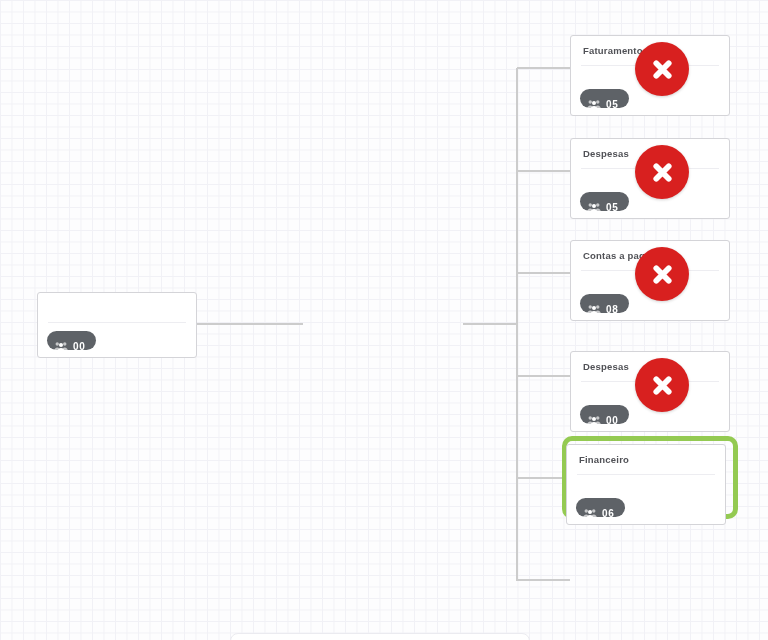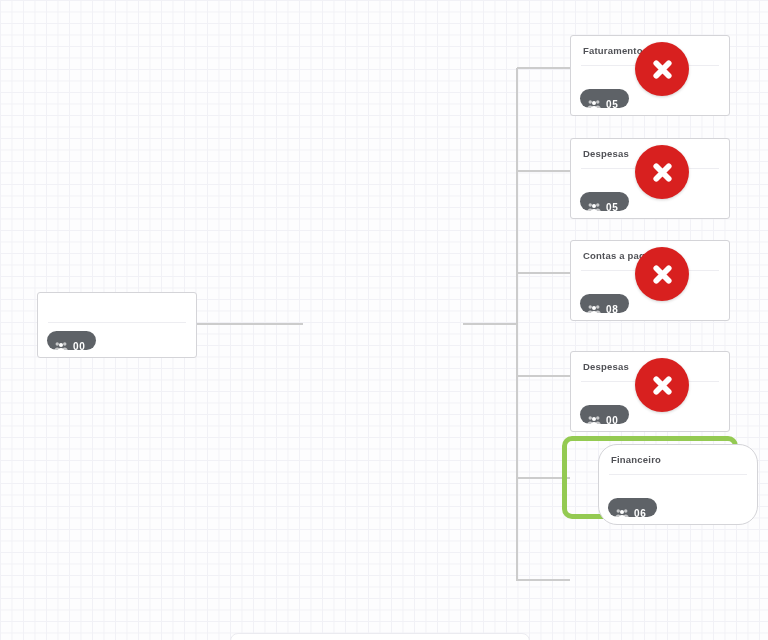--- a/index.html
+++ b/index.html
@@ -167,21 +167,21 @@
     </div>
     <div class="delete-btn">
       <svg width="27" height="27" viewBox="0 0 26 26">
         <path d="M7 7 L19 19 M19 7 L7 19" stroke="#ffffff" stroke-width="5.5" stroke-linecap="round" fill="none"></path>
       </svg>
     </div>
   </div>
 
   <div class="selected-outline"></div>
 
-  <div class="node" style="left:598px; top:444px; z-index:3;border-radius:19px;">
+  <div class="node" style="left:566px; top:444px; z-index:3;">
     <div class="node-title">Financeiro</div>
     <div class="node-sep"></div>
     <div class="badge">
       <svg width="14" height="11" viewBox="0 0 28 22" fill="#ffffff">
         <circle cx="6.5" cy="6" r="3.4" opacity="0.65"></circle>
         <path d="M0.5 19c0-3.3 2.7-6 6-6s6 2.7 6 6v1h-12z" opacity="0.65"></path>
         <circle cx="21.5" cy="6" r="3.4" opacity="0.65"></circle>
         <path d="M15.5 19c0-3.3 2.7-6 6-6s6 2.7 6 6v1h-12z" opacity="0.65"></path>
         <circle cx="14" cy="8" r="4"></circle>
         <path d="M7 21c0-3.9 3.1-7 7-7s7 3.1 7 7v1H7z"></path>

